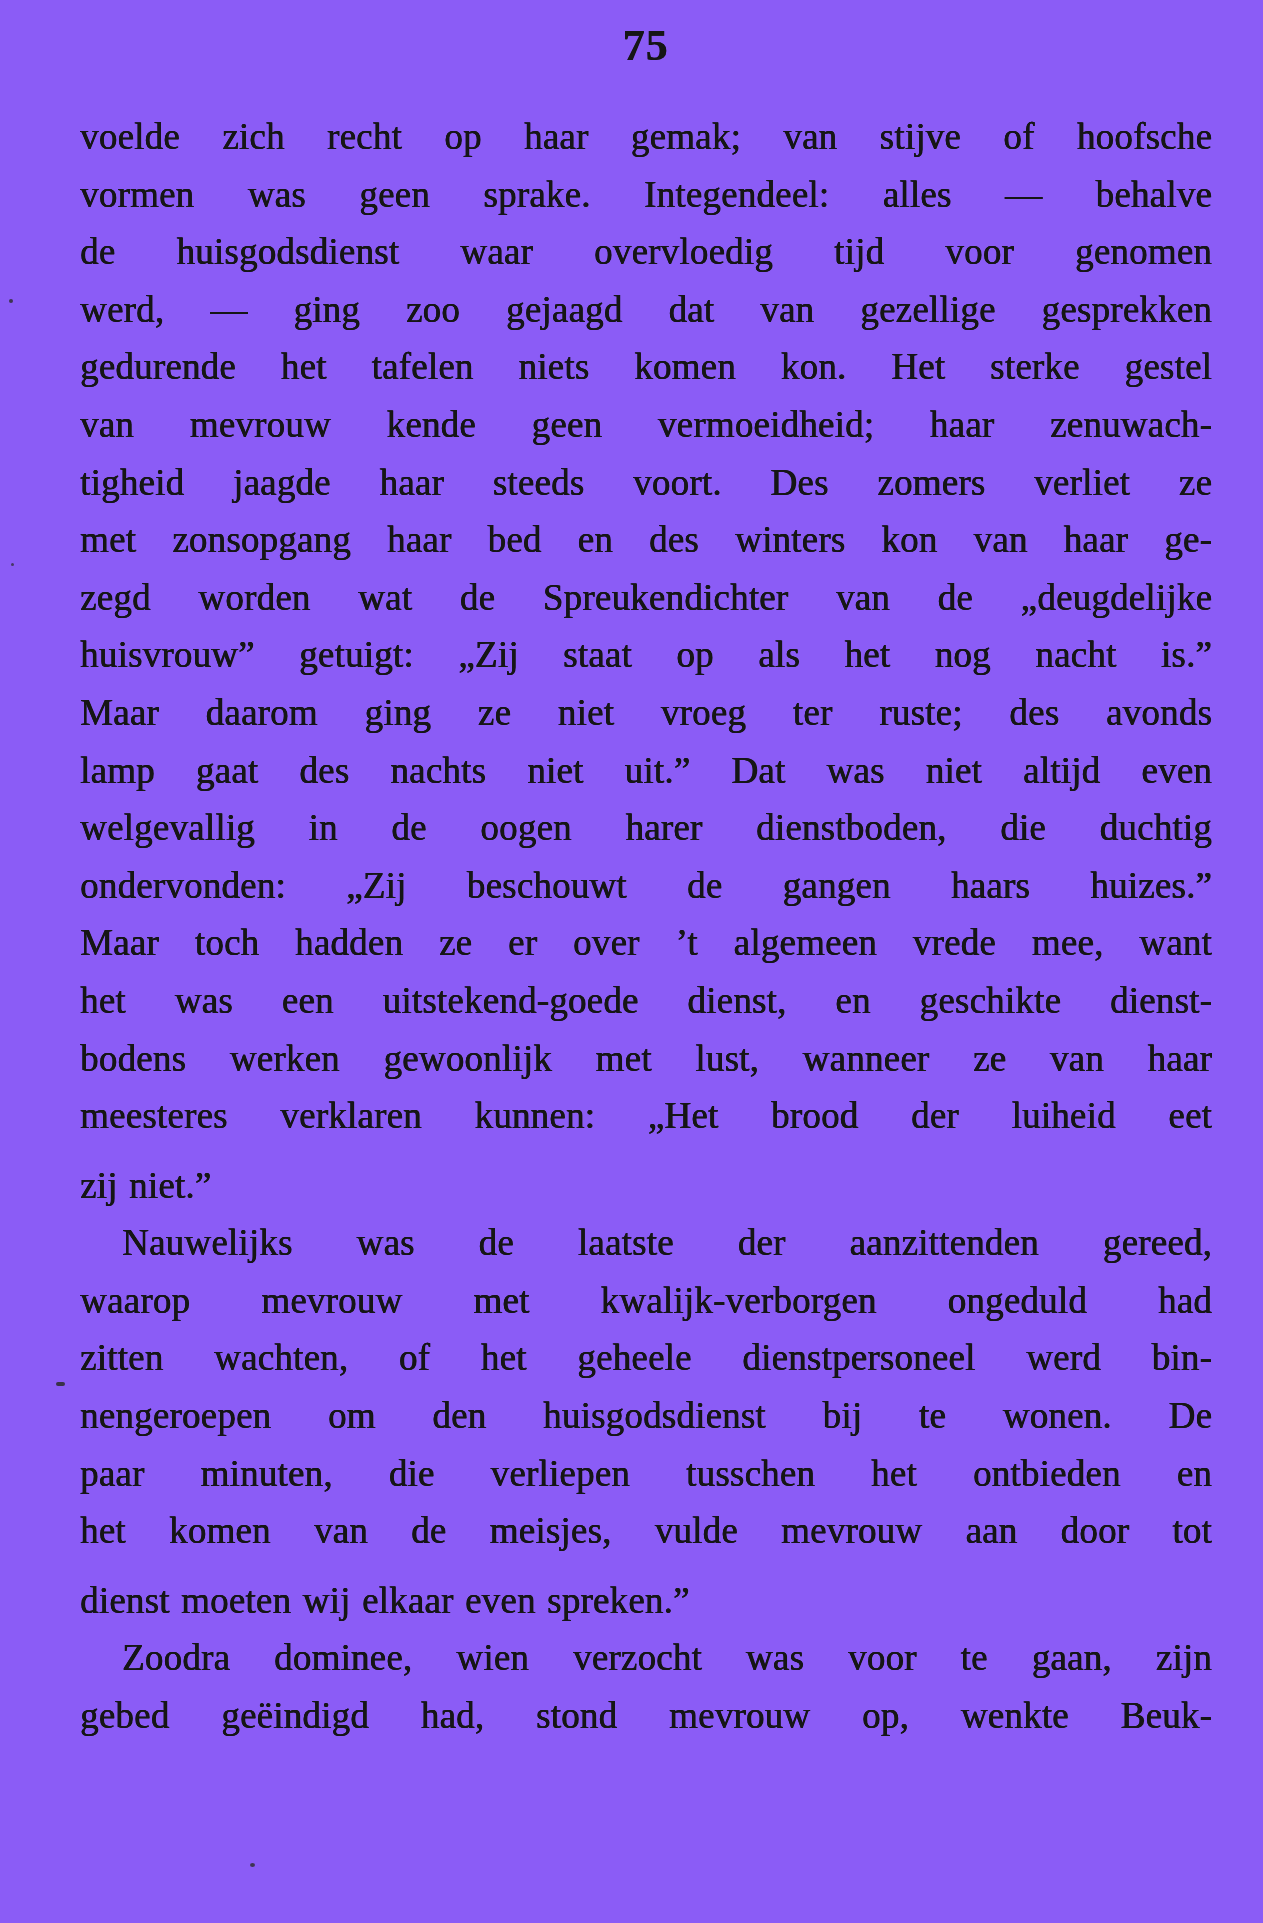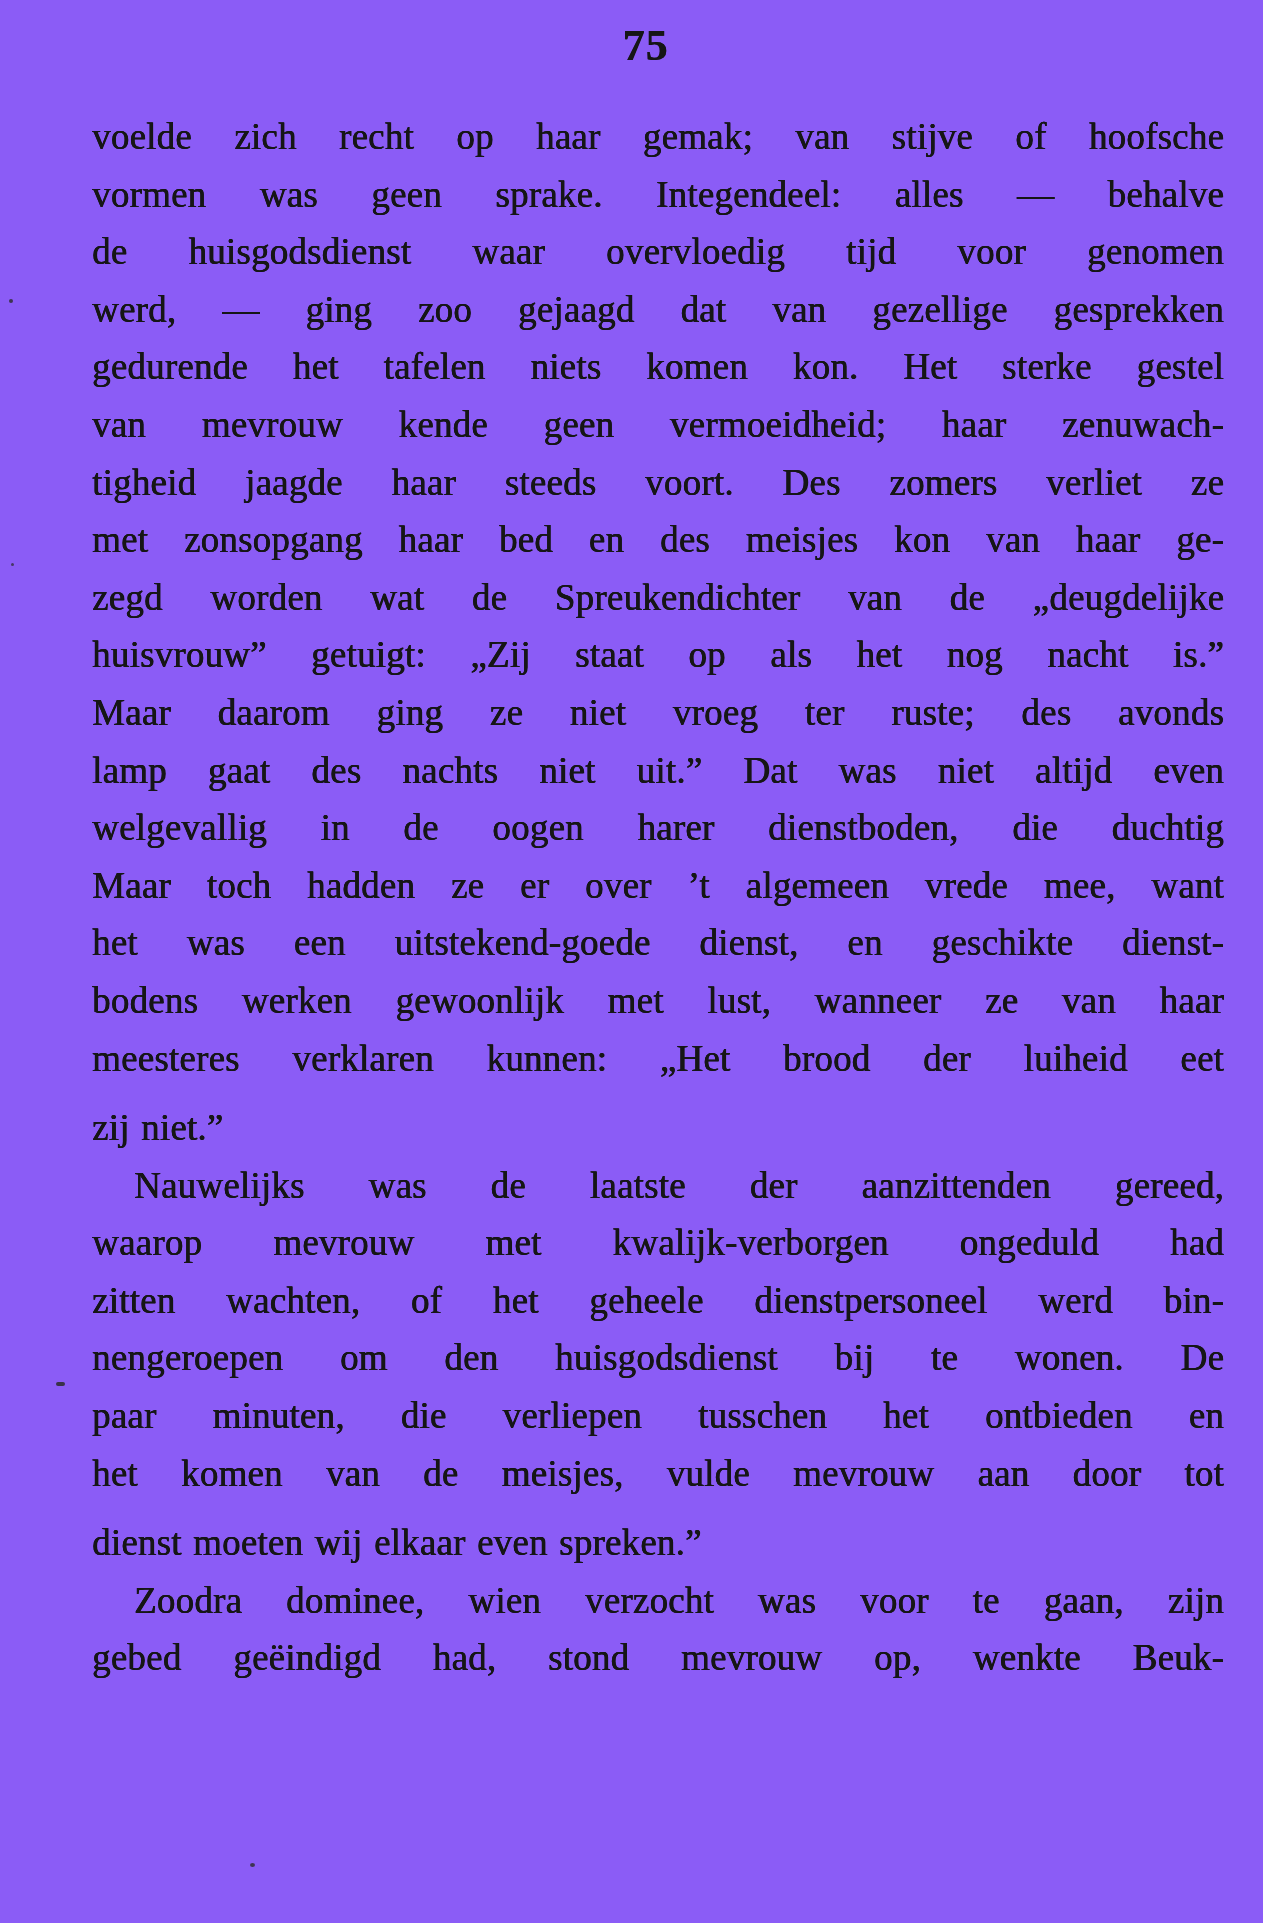--- a/index.html
+++ b/index.html
@@ -24,21 +24,21 @@
     text-align: center;
     text-indent: 28px; 
     font-size: 44px;
     font-weight: bold;
     letter-spacing: 1px;
     text-shadow: 0.6px 0 0 currentColor;
   }
   .text-block {
     position: absolute;
     top: 108px;
-    left: 92px;
+    left: 80px;
     width: 1132px;
   }
   .line {
     height: 57.6px;
     line-height: 57.6px;
     font-size: 37px;
     letter-spacing: 0.2px;
     word-spacing: 2px;
     white-space: normal;
     text-align: justify;
@@ -74,26 +74,27 @@
 
   <div class="text-block">
 
     <div class="line">voelde zich recht op haar gemak; van stijve of hoofsche</div>
     <div class="line">vormen was geen sprake. Integendeel: alles — behalve</div>
     <div class="line">de huisgodsdienst waar overvloedig tijd voor genomen</div>
     <div class="line">werd, — ging zoo gejaagd dat van gezellige gesprekken</div>
     <div class="line">gedurende het tafelen niets komen kon. Het sterke gestel</div>
     <div class="line">van mevrouw kende geen vermoeidheid; haar zenuwach-</div>
     <div class="line">tigheid jaagde haar steeds voort. Des zomers verliet ze</div>
-    <div class="line">met zonsopgang haar bed en des meisjes kon van haar ge-</div>
+    <div class="line">met zonsopgang haar bed en des winters kon van haar ge-</div>
     <div class="line">zegd worden wat de Spreukendichter van de „deugdelijke</div>
     <div class="line">huisvrouw” getuigt: „Zij staat op als het nog nacht is.”</div>
     <div class="line">Maar daarom ging ze niet vroeg ter ruste; des avonds</div>
     <div class="line">lamp gaat des nachts niet uit.” Dat was niet altijd even</div>
     <div class="line">welgevallig in de oogen harer dienstboden, die duchtig</div>
+    <div class="line">ondervonden: „Zij beschouwt de gangen haars huizes.”</div>
     <div class="line">Maar toch hadden ze er over ’t algemeen vrede mee, want</div>
     <div class="line">het was een uitstekend-goede dienst, en geschikte dienst-</div>
     <div class="line">bodens werken gewoonlijk met lust, wanneer ze van haar</div>
     <div class="line">meesteres verklaren kunnen: „Het brood der luiheid eet</div>
     <div class="line end">zij niet.”</div>
 
     <div class="line indent">Nauwelijks was de laatste der aanzittenden gereed,</div>
     <div class="line">waarop mevrouw met kwalijk-verborgen ongeduld had</div>
     <div class="line">zitten wachten, of het geheele dienstpersoneel werd bin-</div>
     <div class="line">nengeroepen om den huisgodsdienst bij te wonen. De</div>

